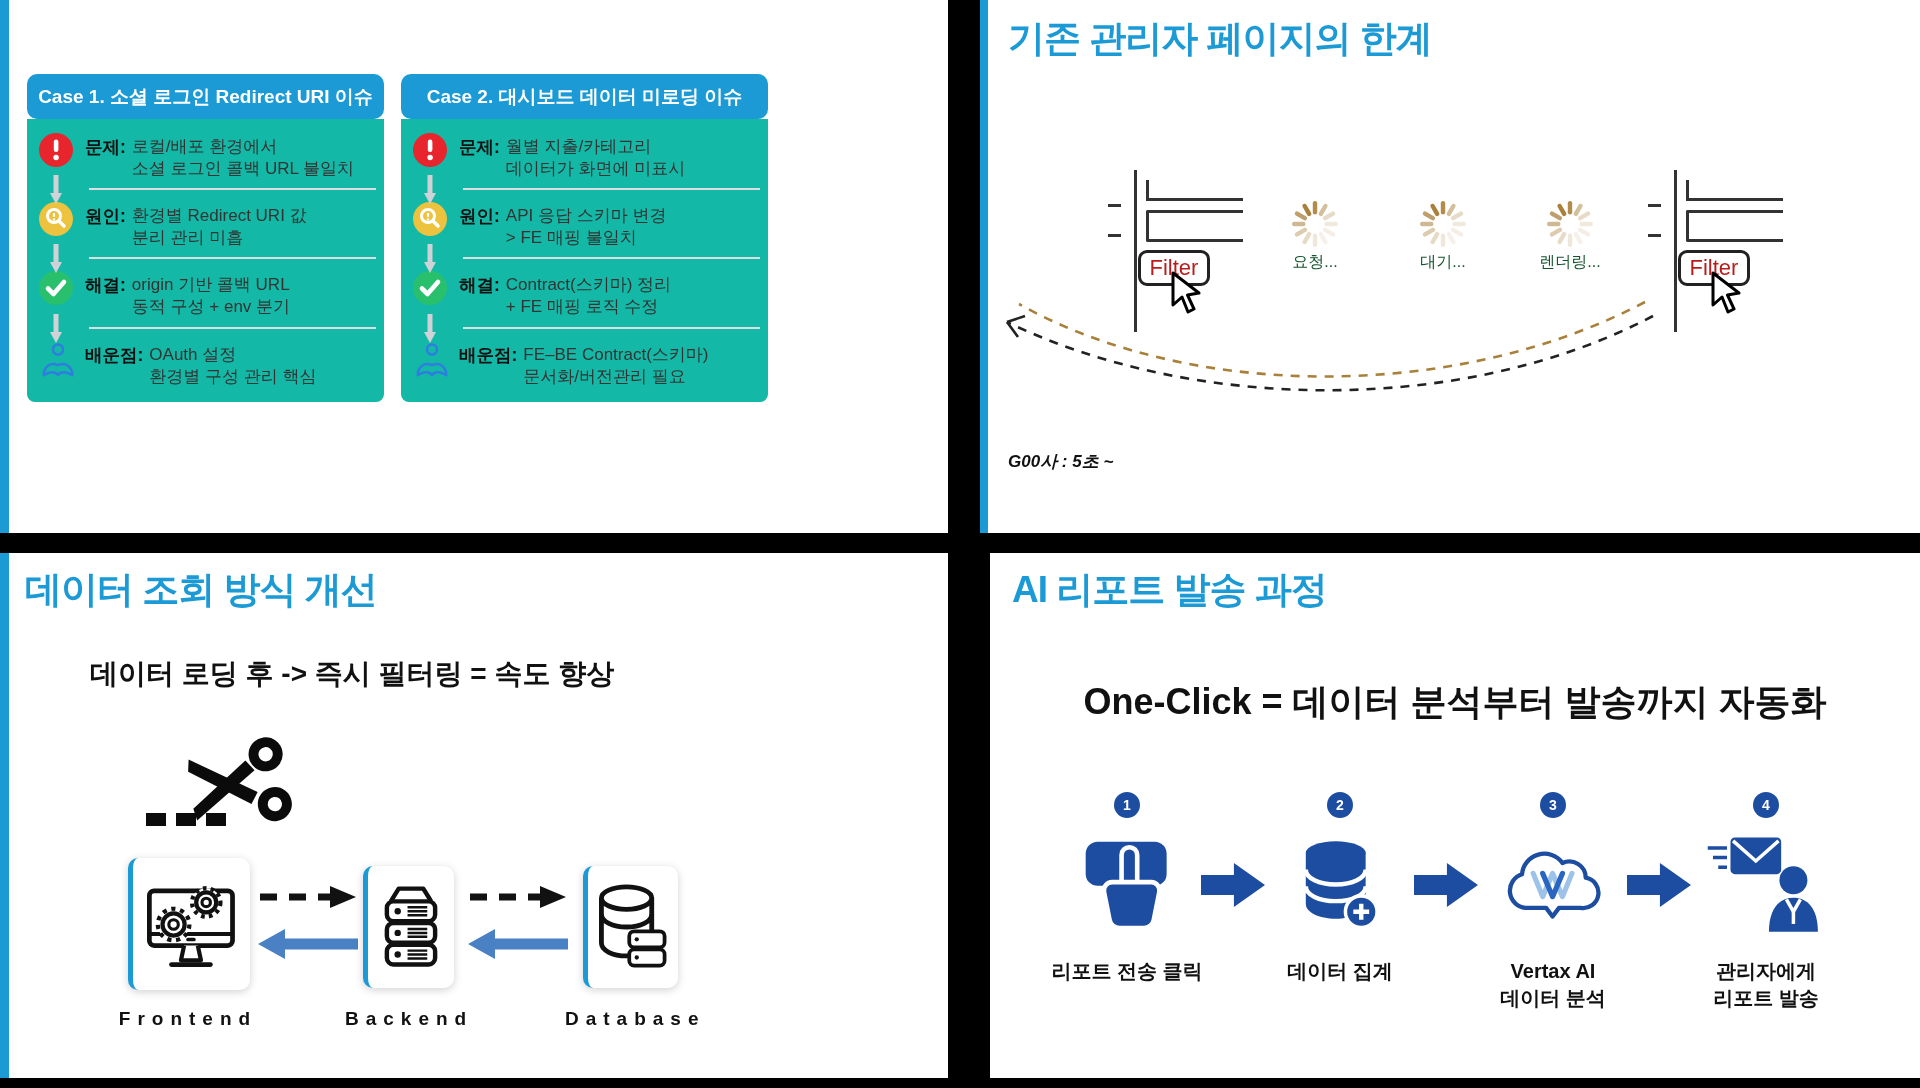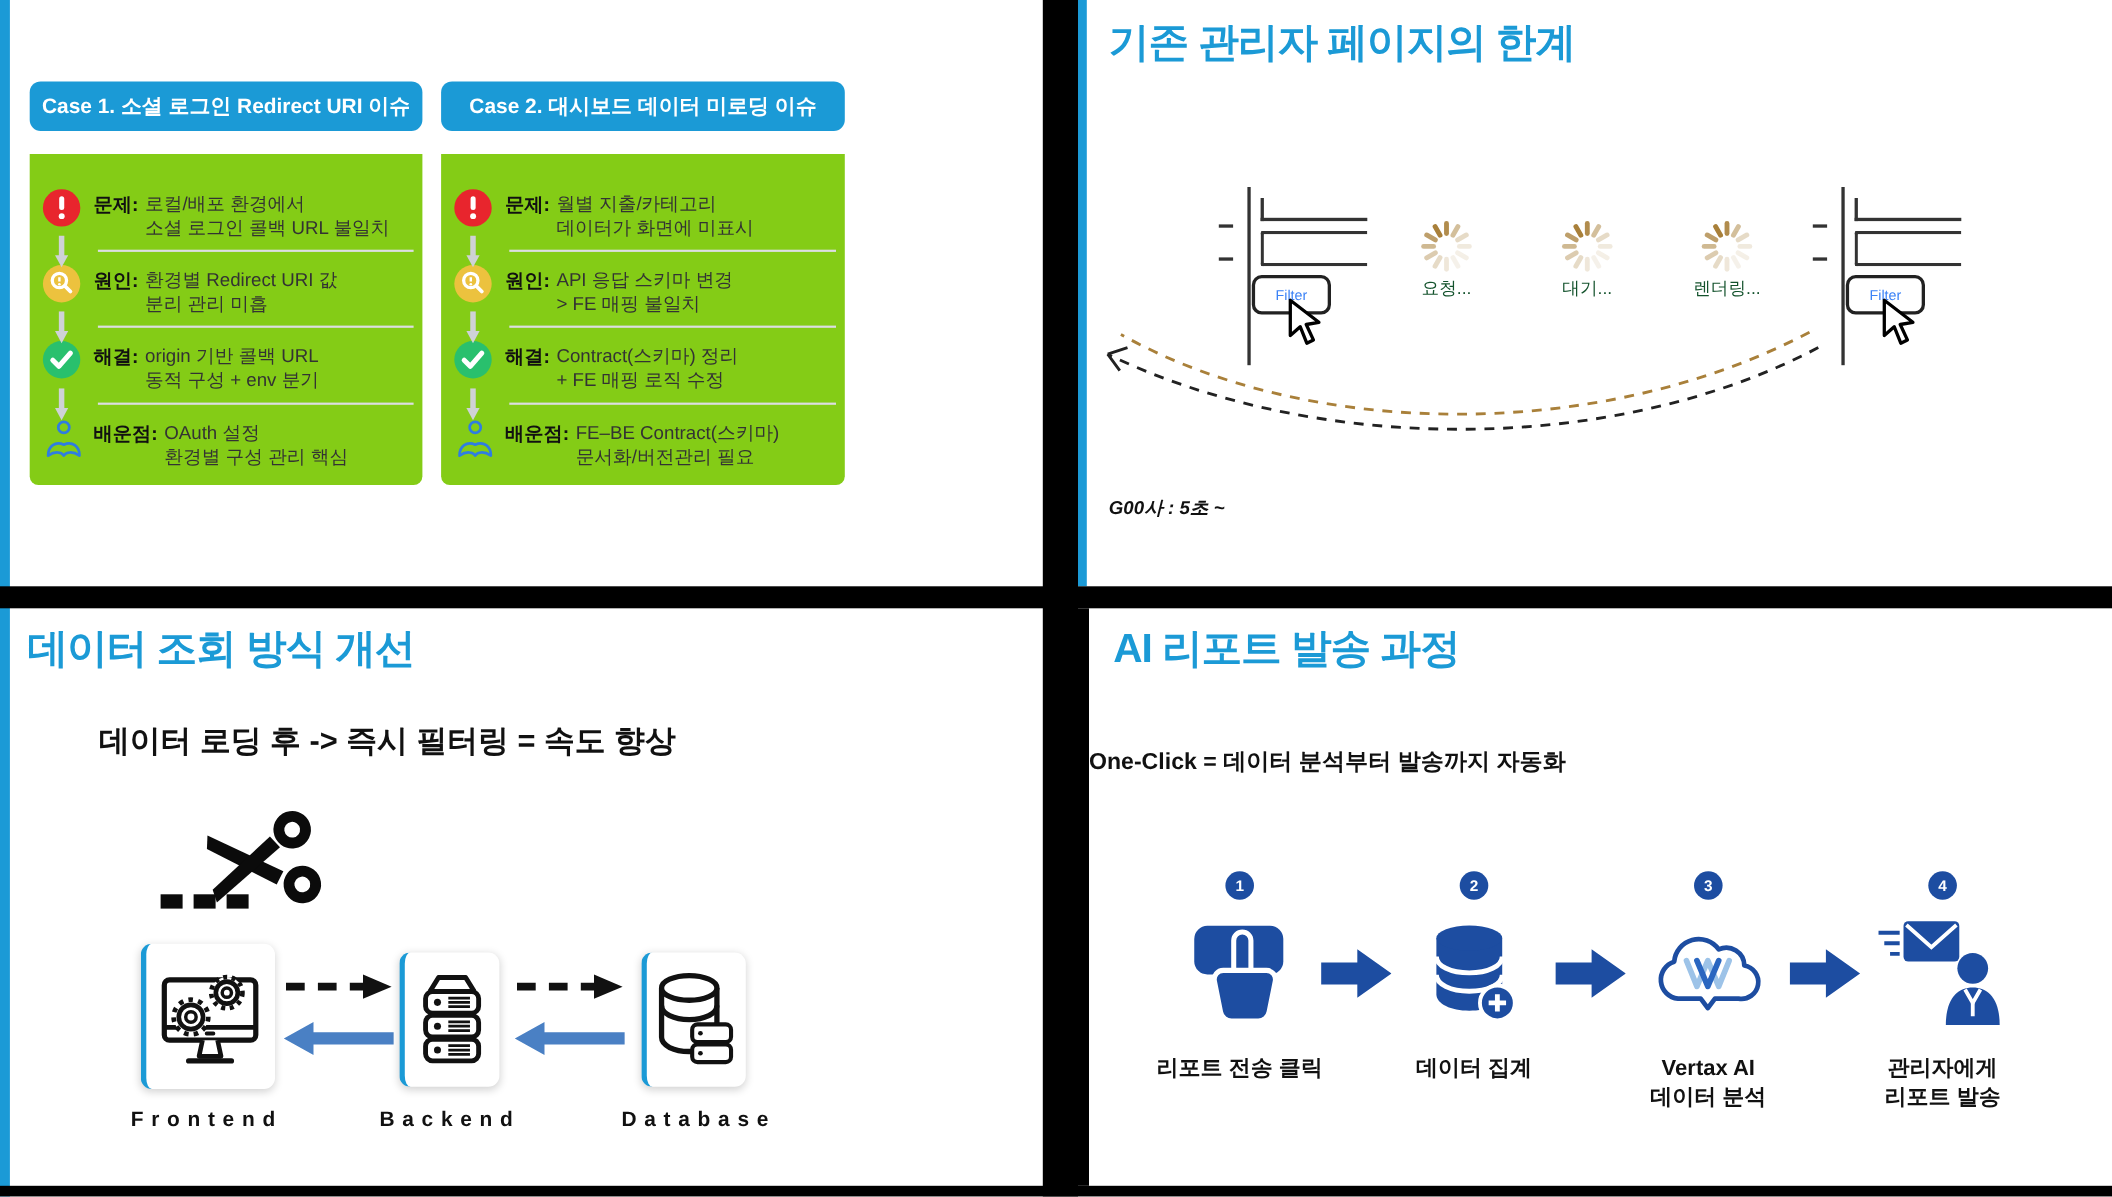--- a/index.html
+++ b/index.html
@@ -18,21 +18,21 @@
   .hbar{left:0;top:533px;width:1920px;height:20px;background:#000;z-index:7;}
   .bbar{left:0;top:1078px;width:1920px;height:10px;background:#000;z-index:7;}
 
   .sec-title{font-size:37px;font-weight:bold;color:var(--accent);letter-spacing:-1px;white-space:nowrap;}
   .sub{font-weight:bold;color:#111;white-space:nowrap;}
 
   
   .case{z-index:2;}
   .case-head{height:45px;background:var(--accent);border-radius:10px;color:#fff;font-weight:bold;
              font-size:19px;display:flex;align-items:center;justify-content:center;white-space:nowrap;}
-  .case-body{background:#84cc16;border-radius:0 0 8px 8px;padding:26px 0 12px;margin-top:21px;}
+  .case-body{background:#14b8a6;border-radius:0 0 8px 8px;padding:8px 0 12px;}
   .crow{display:flex;padding:6px 12px 2px 12px;}
   .cicon{width:34px;height:34px;border-radius:50%;flex:0 0 34px;margin-right:12px;
          display:flex;align-items:center;justify-content:center;}
   .red{background:var(--red);} .yellow{background:var(--yellow);} .green{background:var(--green);}
   .lesson-box{width:38px;height:38px;flex:0 0 38px;margin-right:8px;}
   .rt{font-size:17px;color:#333;display:flex;line-height:1.3;padding-top:3px;}
   .rt b{margin-right:6px;white-space:nowrap;color:#111;font-size:17.5px;}
   .rl div{white-space:nowrap;}
   .sep{position:relative;height:14px;}
   .sep .line{position:absolute;left:62px;right:8px;top:6px;height:2px;background:#dcdee2;}
@@ -40,21 +40,21 @@
 
   
   .wf{width:140px;height:190px;z-index:2;}
   .wf>div{position:absolute;}
   .wf .d1{left:0;top:36px;width:13px;height:3px;background:#333;}
   .wf .d2{left:0;top:66px;width:13px;height:3px;background:#333;}
   .wf .vl{left:26px;top:2px;width:3px;height:162px;background:#333;}
   .wf .rA{left:38px;top:12px;width:94px;height:18px;border-left:3px solid #333;border-bottom:3px solid #333;}
   .wf .rB{left:38px;top:42px;width:94px;height:26px;border:3px solid #333;border-right:none;border-radius:2px 0 0 2px;}
   .wf .filter{left:30px;top:82px;width:66px;height:30px;border:3px solid #222;border-radius:9px;
-              font-size:13px;color:#3b82f6;background:#fff;display:flex;align-items:center;justify-content:center;}
+              font-size:22px;color:#b91c1c;background:#fff;display:flex;align-items:center;justify-content:center;}
   .wf .cur{left:62px;top:103px;width:40px;height:46px;border:none;background:transparent;}
 
   .spin-group{width:96px;text-align:center;z-index:2;}
   .spin-label{font-size:16px;color:#14532d;margin-top:2px;white-space:nowrap;}
 
   .caption{font-size:17px;font-weight:bold;color:#111;white-space:nowrap;z-index:2;}
 
   
   .node-card{background:#fff;border-left:5px solid var(--accent);border-radius:10px;
              box-shadow:0 2px 8px rgba(0,0,0,.18);display:flex;align-items:center;justify-content:center;z-index:2;}
@@ -422,21 +422,21 @@
       <rect x="64" y="130" width="66" height="30" rx="9" fill="#fff" stroke="#111" stroke-width="7"></rect>
       <circle cx="78" cy="145" r="4" fill="#111"></circle>
     </svg>
   </div>
 
   <div class="abs node-label" style="left:118px;top:1008px;width:140px;">Frontend</div>
   <div class="abs node-label" style="left:345px;top:1008px;width:125px;">Backend</div>
   <div class="abs node-label" style="left:565px;top:1008px;width:135px;">Database</div>
 
   <div class="abs sec-title" style="left:1012px;top:565px;">AI 리포트 발송 과정</div>
-  <div class="abs sub" style="left:990px;top:678px;width:930px;font-size:21px;">One-Click = 데이터 분석부터 발송까지 자동화</div>
+  <div class="abs sub" style="left:990px;top:678px;width:930px;text-align:center;font-size:36px;">One-Click = 데이터 분석부터 발송까지 자동화</div>
 
   <div class="abs badge" style="left:1114px;top:792px;">1</div>
   <svg class="abs deep" style="left:1082px;top:828px;color:var(--deep);" width="92" height="112" viewBox="0 0 100 120">
     <rect x="4" y="14" width="88" height="48" rx="13" fill="currentColor"></rect>
     <g stroke="#fff" stroke-width="5" fill="currentColor" stroke-linejoin="round">
       <rect x="43" y="20" width="17" height="54" rx="8.5"></rect>
       <path d="M33,58 h42 a9,9 0 0 1 9,11 l-6,30 a11,11 0 0 1 -11,9 h-26 a11,11 0 0 1 -11,-9 l-6,-30 a9,9 0 0 1 9,-11 z"></path>
     </g>
   </svg>
   <div class="abs step-label" style="left:1037px;top:958px;width:180px;">

